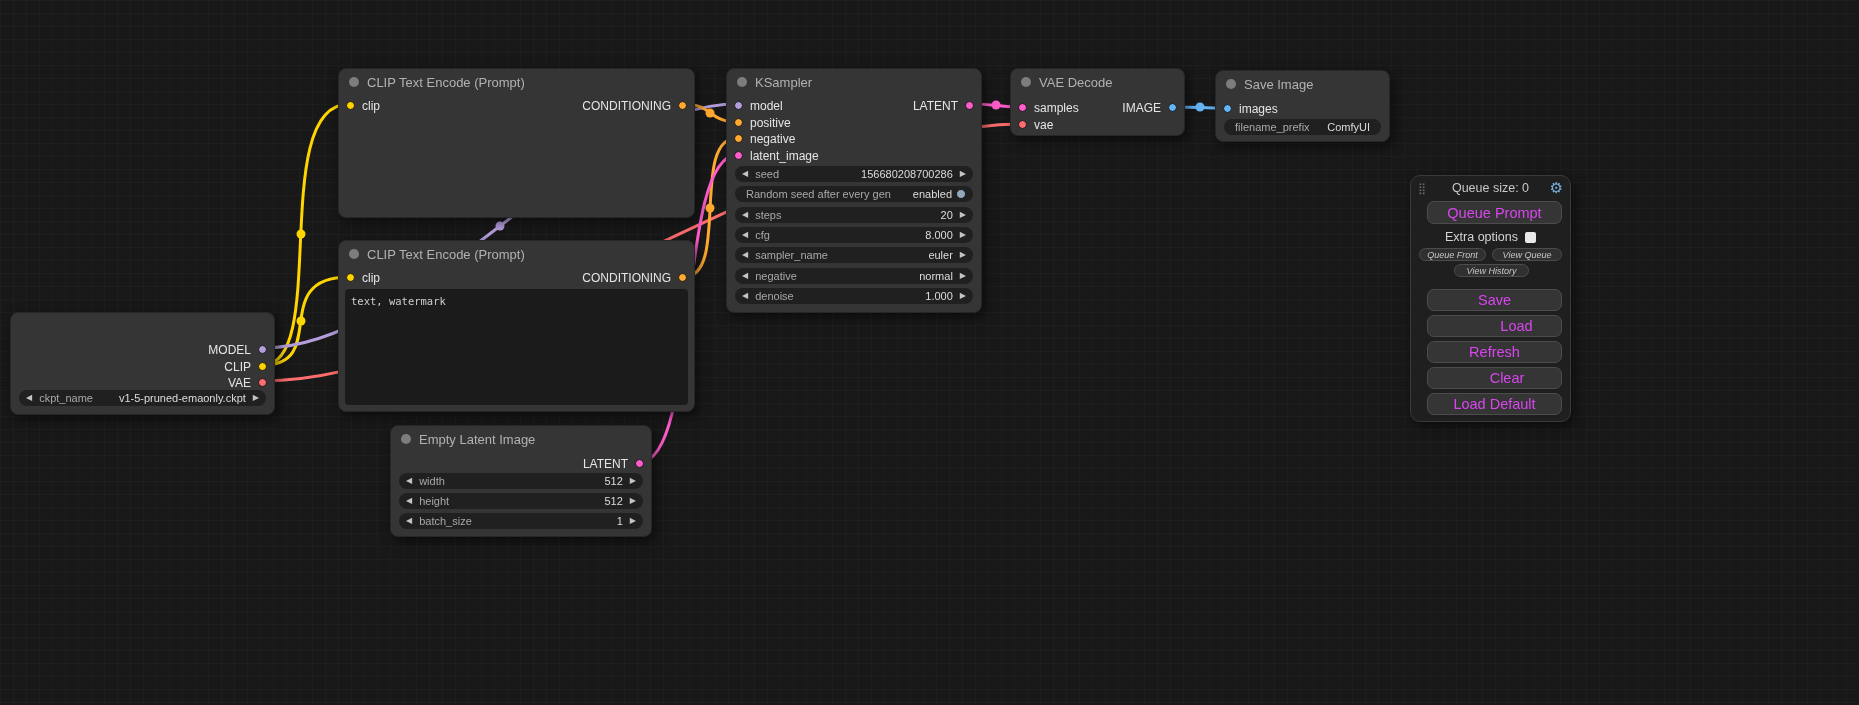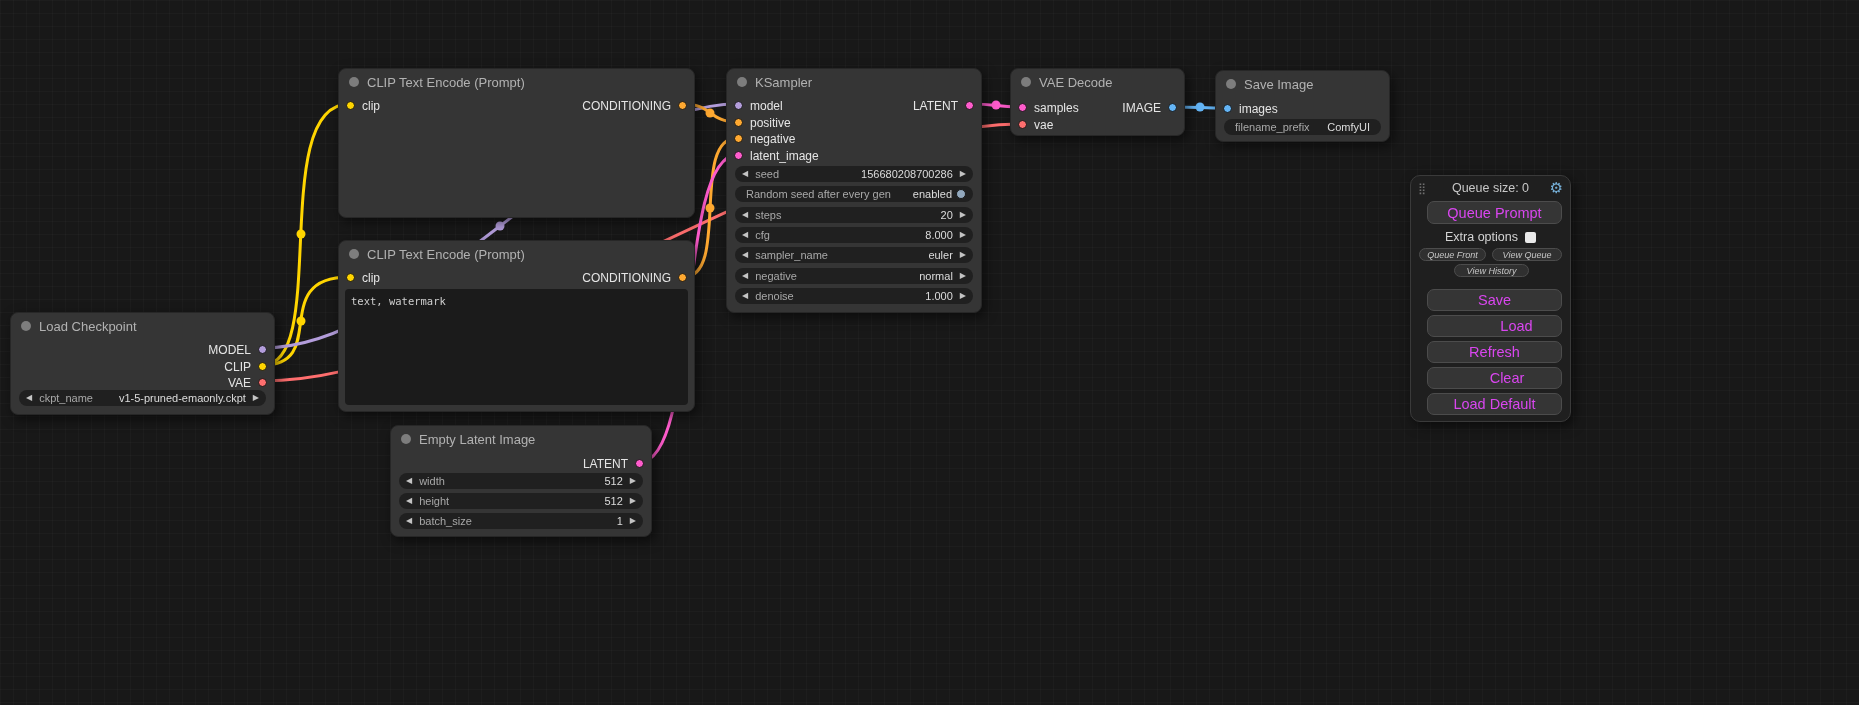--- a/index.html
+++ b/index.html
@@ -156,24 +156,20 @@
   <circle cx="500" cy="226" r="4.5" fill="#b39ddb"></circle>
   <circle cx="641" cy="253" r="4.5" fill="#ff6e6e"></circle>
   <circle cx="710" cy="113" r="4.5" fill="#ffa931"></circle>
   <circle cx="710" cy="208" r="4.5" fill="#ffa931"></circle>
   <circle cx="690" cy="309" r="4.5" fill="#ff5ccc"></circle>
   <circle cx="996" cy="105" r="4.5" fill="#ff5ccc"></circle>
   <circle cx="1200" cy="107" r="4.5" fill="#64b5f6"></circle>
 </svg>
 
 <div class="node" style="left:10px; top:312px; width:265px; height:103px;">
-  <div class="ntitle">
-    <span class="tdot"></span>
-    <span>Load Checkpoint</span>
-  </div>
   <div class="slot out" style="top:28px;">
     <span class="sdot" style="background-color: rgb(179, 157, 219);"></span>
     <span class="slabel">MODEL</span>
   </div>
   <div class="slot out" style="top:45px;">
     <span class="sdot" style="background-color: rgb(255, 213, 0);"></span>
     <span class="slabel">CLIP</span>
   </div>
   <div class="slot out" style="top:61px;">
     <span class="sdot" style="background-color: rgb(255, 110, 110);"></span>

